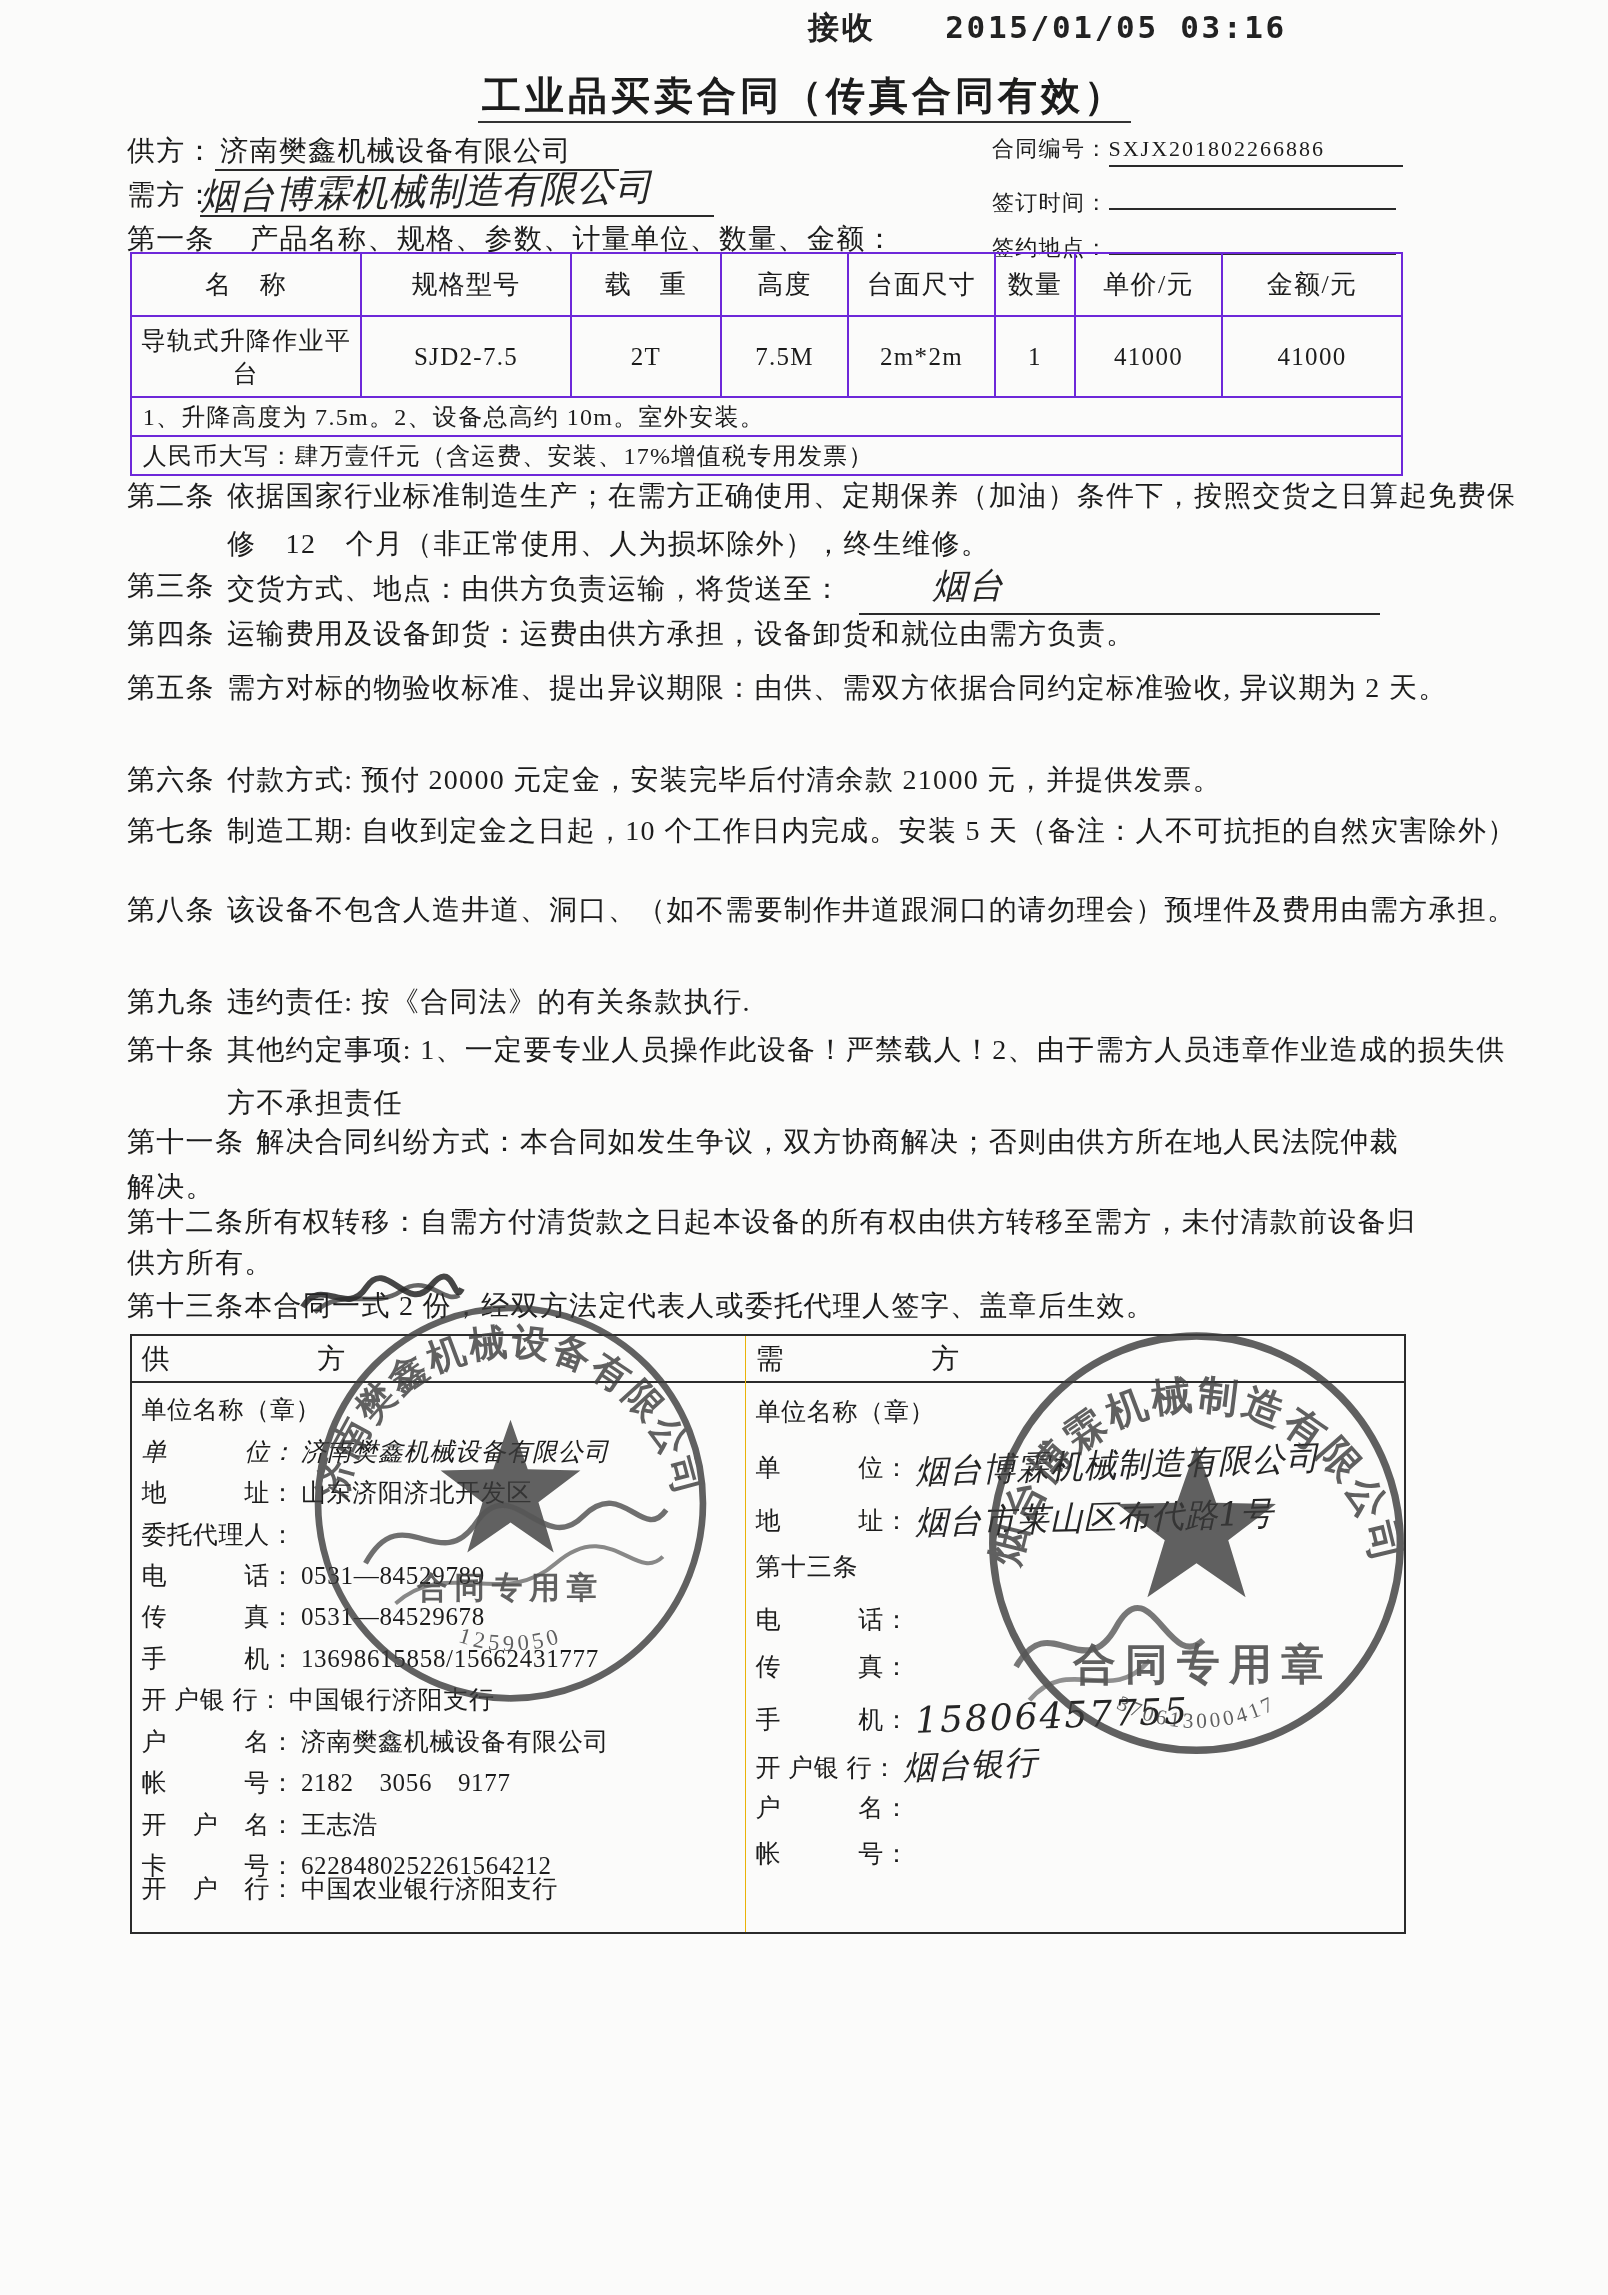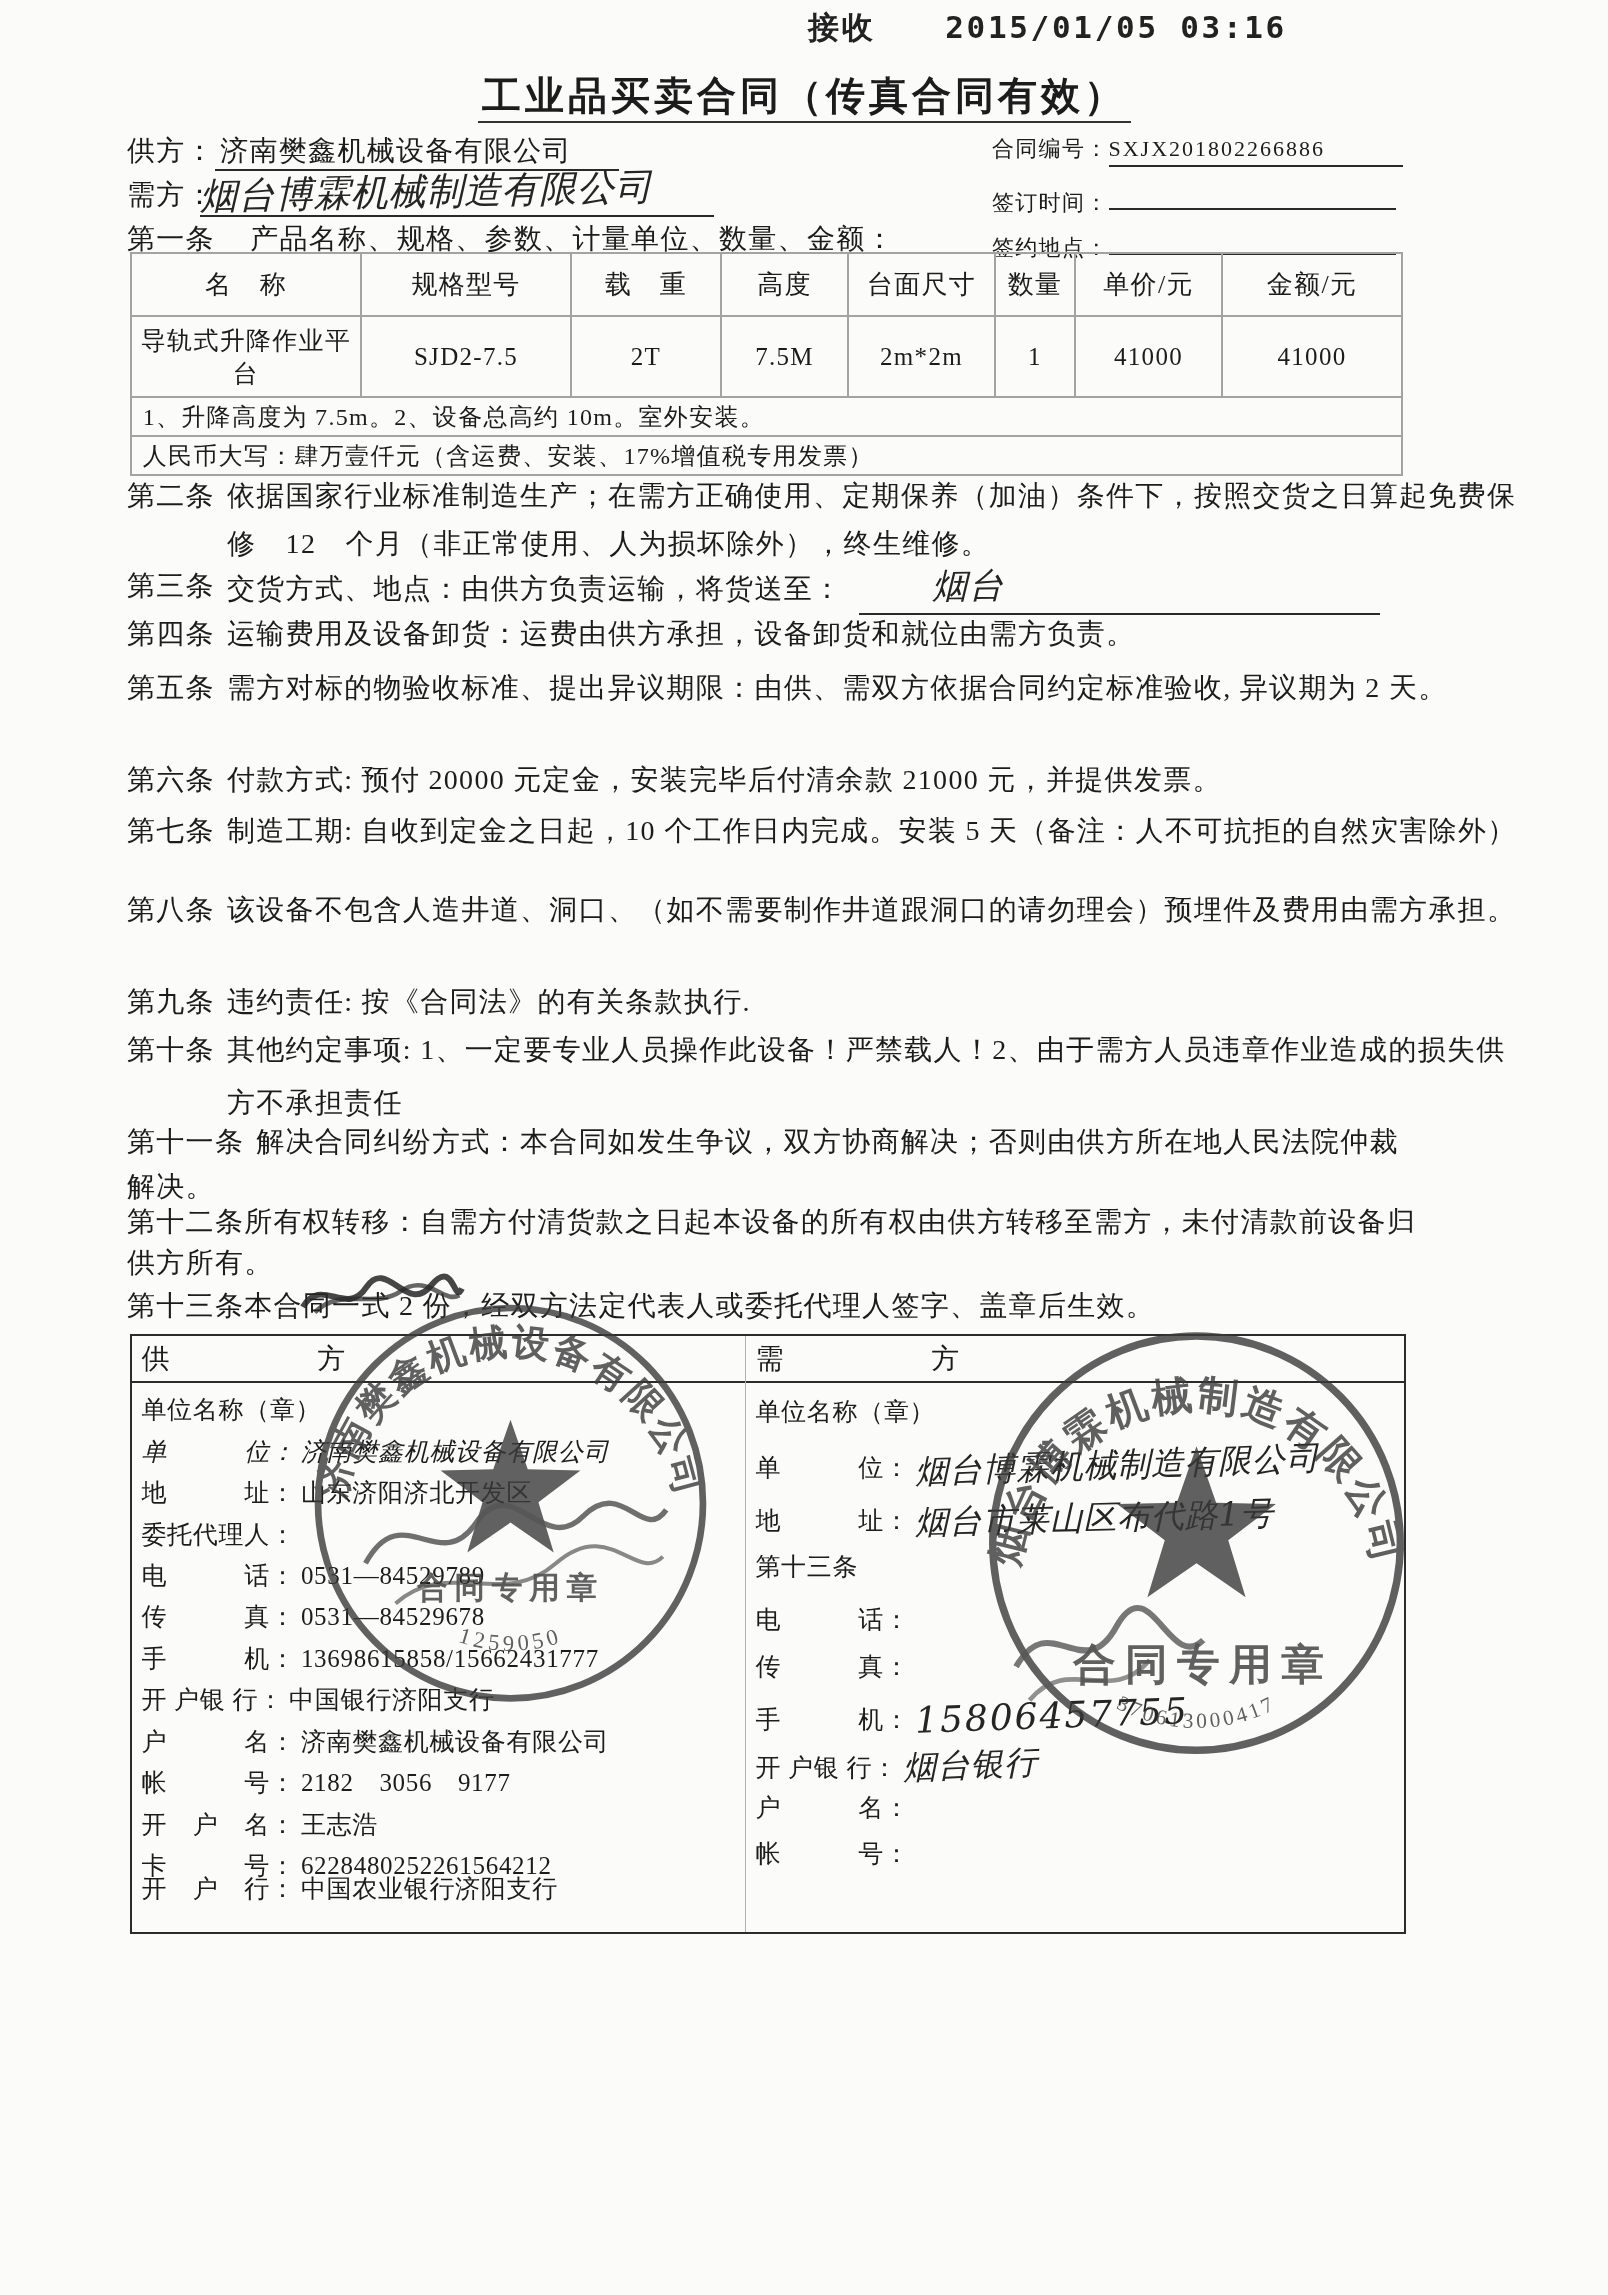--- a/index.html
+++ b/index.html
@@ -20,21 +20,21 @@
   .title{font-size:39px;font-weight:bold;letter-spacing:4px;text-align:center;width:100%;}
   .title .tspan{border-bottom:2px solid #333;padding:0 4px 4px 4px;}
   .partyline{font-size:28px;letter-spacing:1.3px;}
   .metaline{font-size:22px;letter-spacing:1.3px;}
   .clause{font-size:28px;letter-spacing:1.3px;line-height:48px;width:1299px;}
   .clause.hang{padding-left:100px;}
   .clause.hang .clabel{position:absolute;left:0;top:0;}
   .clabel{letter-spacing:1.3px;}
   table.prod{border-collapse:collapse;width:1272px;table-layout:fixed;}
   table.prod td,table.prod th{
-    border:2px solid #a3a3a3;font-weight:normal;
+    border:2px solid #6d28d9;font-weight:normal;
     font-size:25px;text-align:center;letter-spacing:1.3px;padding:0 4px;
   }
   table.prod .hrow th{height:61px;font-size:26px;}
   table.prod .drow td{height:79px;}
   table.prod .nrow td{height:37px;text-align:left;padding-left:10.7px;font-size:24px;}
   .sigtable{border:2px solid #2b2b2b;width:1272px;height:596px;display:flex;}
   .sigcol{position:relative;}
   .sigcol.left{width:613px;border-right:1px solid #eab308;}
   .sigcol.right{flex:1;}
   .sighead{height:45px;border-bottom:2px solid #2b2b2b;

